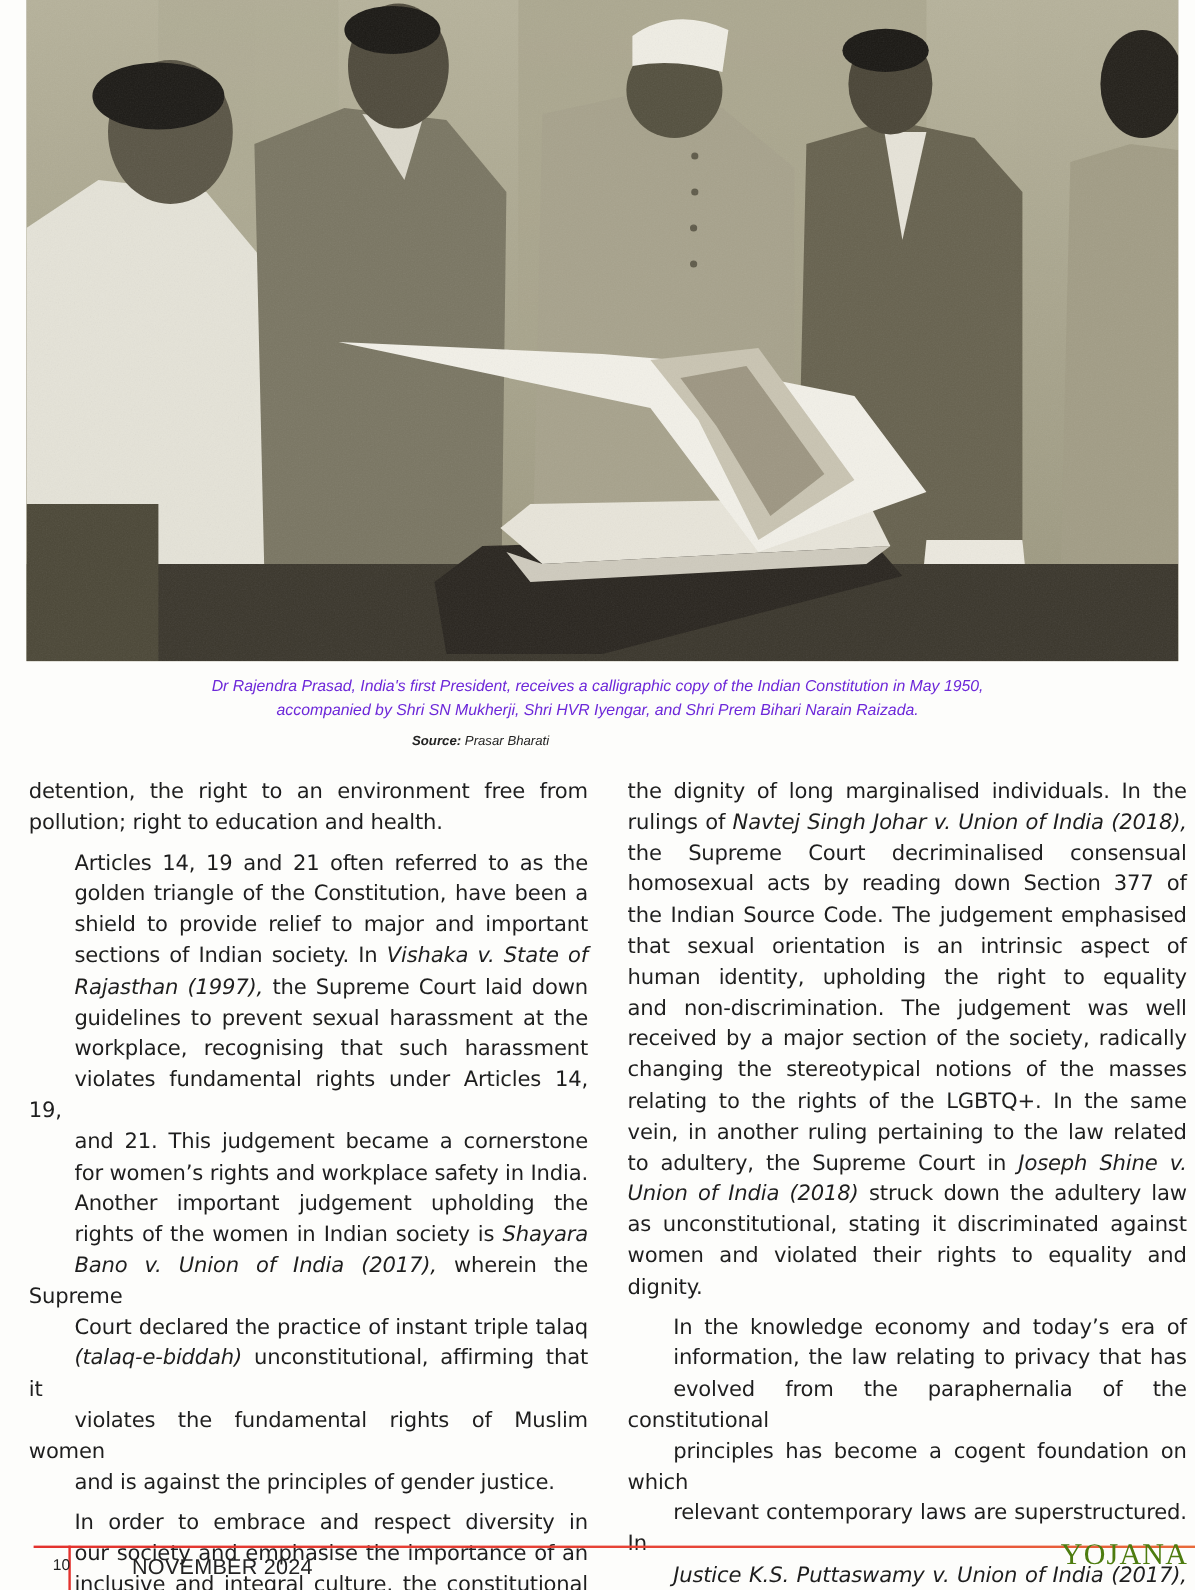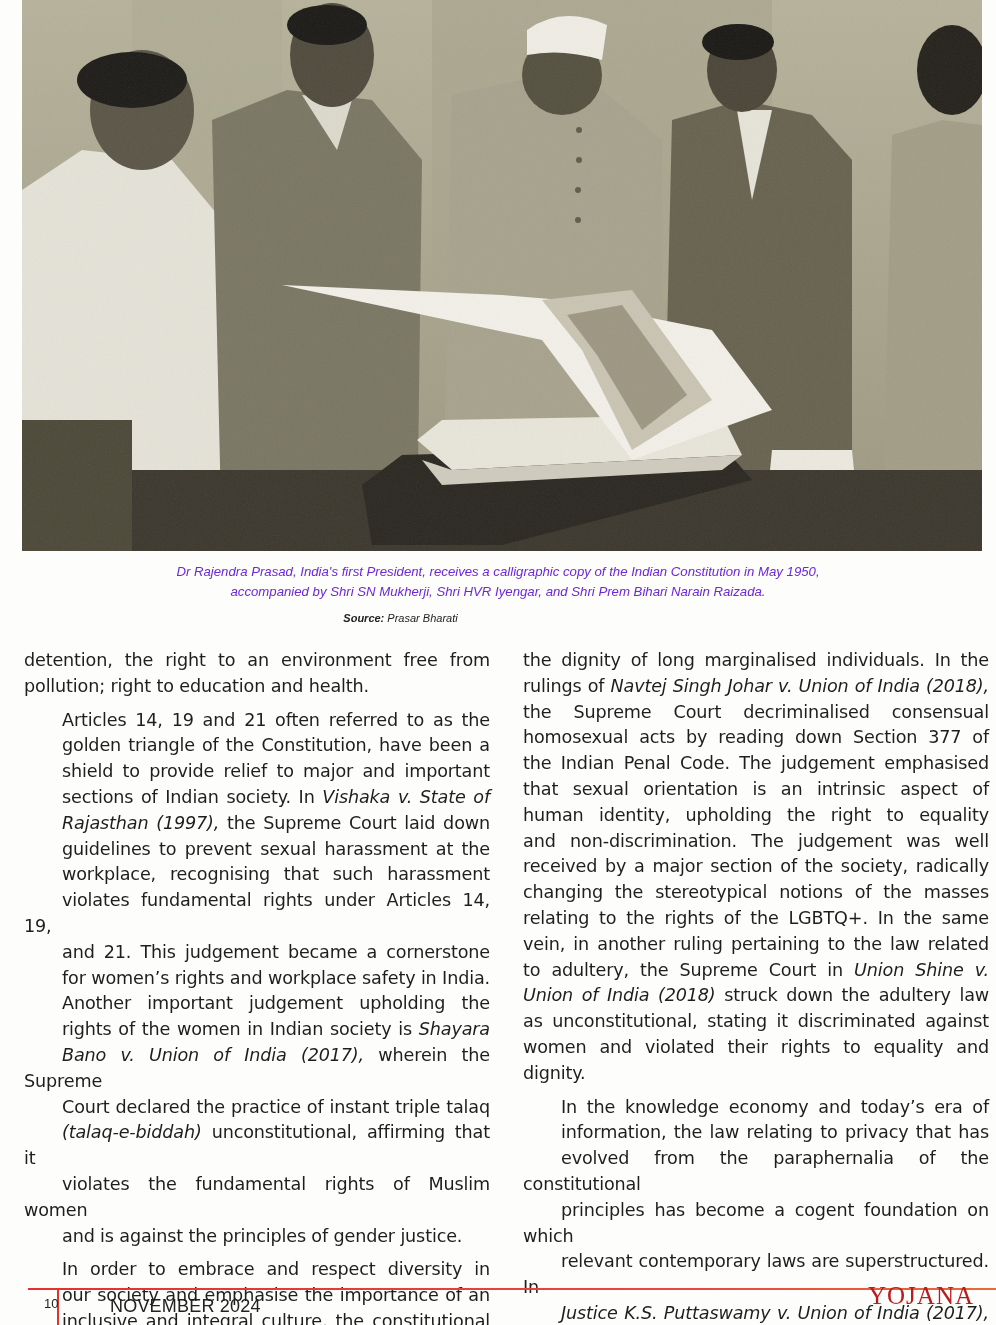--- a/index.html
+++ b/index.html
@@ -54,22 +54,22 @@
     }
     .page-num {
       position: absolute; left: 44px; top: 1296px; font-size: 13px;
       font-family: "Liberation Sans", sans-serif; color: #222;
     }
     .issue {
       position: absolute; left: 66px; top: 1296px; font-size: 18px;
       font-family: "Liberation Sans", sans-serif; color: #222; letter-spacing: 0.2px; margin-left: 44px;
     }
     .brand {
-      position: absolute; right: 22px; top: 1282px; font-size: 25px;
-      font-family: "Liberation Serif", serif; color: #b91c1c; letter-spacing: 1px;
+      position: absolute; right: 6px; top: 1282px; font-size: 25px;
+      font-family: "Liberation Serif", serif; color: #4d7c0f; letter-spacing: 1px;
     }
   </style>
 </head>
 <body>
 
 <div class="photo" title="Dr Rajendra Prasad receiving the calligraphic copy of the Indian Constitution">
   <svg viewBox="0 0 960 551" preserveAspectRatio="none">
     <defs>
       <filter id="grain">
           <feTurbulence type="fractalNoise" baseFrequency="0.9" numOctaves="2" result="n"></feTurbulence>
@@ -181,29 +181,29 @@
       <span class="line">inclusive and integral culture, the constitutional</span>
     </p>
 </div>
 
 <div class="col col-right">
   <p>
       <span class="line">the dignity of long marginalised individuals. In the</span>
       <span class="line">rulings of <i>Navtej Singh Johar v. Union of India (2018),</i></span>
       <span class="line">the Supreme Court decriminalised consensual</span>
       <span class="line">homosexual acts by reading down Section 377 of</span>
-      <span class="line">the Indian Penal Code. The judgement emphasised</span>
+      <span class="line">the Indian Source Code. The judgement emphasised</span>
       <span class="line">that sexual orientation is an intrinsic aspect of</span>
       <span class="line">human identity, upholding the right to equality</span>
       <span class="line">and non-discrimination. The judgement was well</span>
       <span class="line">received by a major section of the society, radically</span>
       <span class="line">changing the stereotypical notions of the masses</span>
       <span class="line">relating to the rights of the LGBTQ+.  In the same</span>
       <span class="line">vein, in another ruling pertaining to the law related</span>
-      <span class="line">to adultery, the Supreme Court in <i>Union Shine v.</i></span>
+      <span class="line">to adultery, the Supreme Court in <i>Joseph Shine v.</i></span>
       <span class="line"><i>Union of India (2018)</i> struck down the adultery law</span>
       <span class="line">as unconstitutional, stating it discriminated against</span>
       <span class="line">women and violated their rights to equality and</span>
       <span class="line last">dignity.</span>
     </p>
   <p class="indent">
       <span class="line" style="text-indent: 38px;">In the knowledge economy and today’s era of</span>
       <span class="line">information, the law relating to privacy that has</span>
       <span class="line">evolved from the paraphernalia of the constitutional</span>
       <span class="line">principles has become a cogent foundation on which</span>

